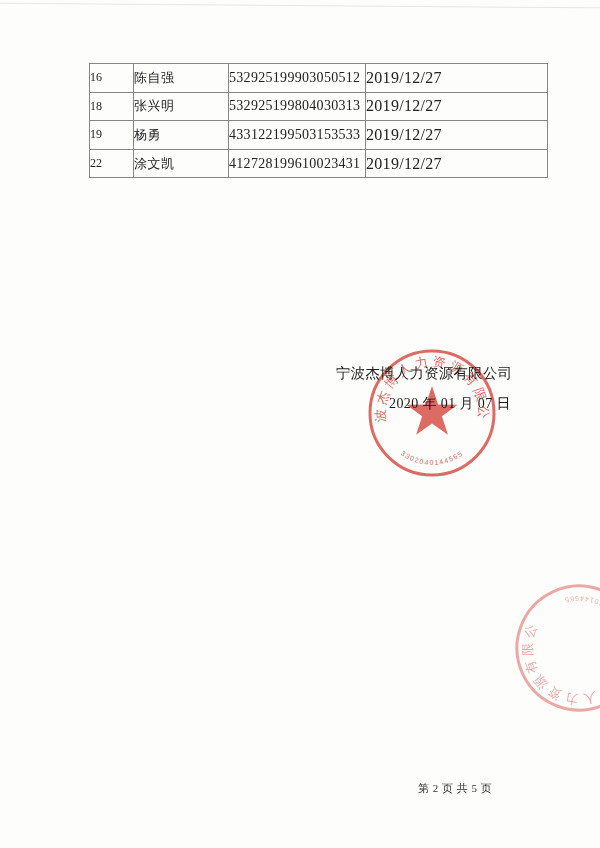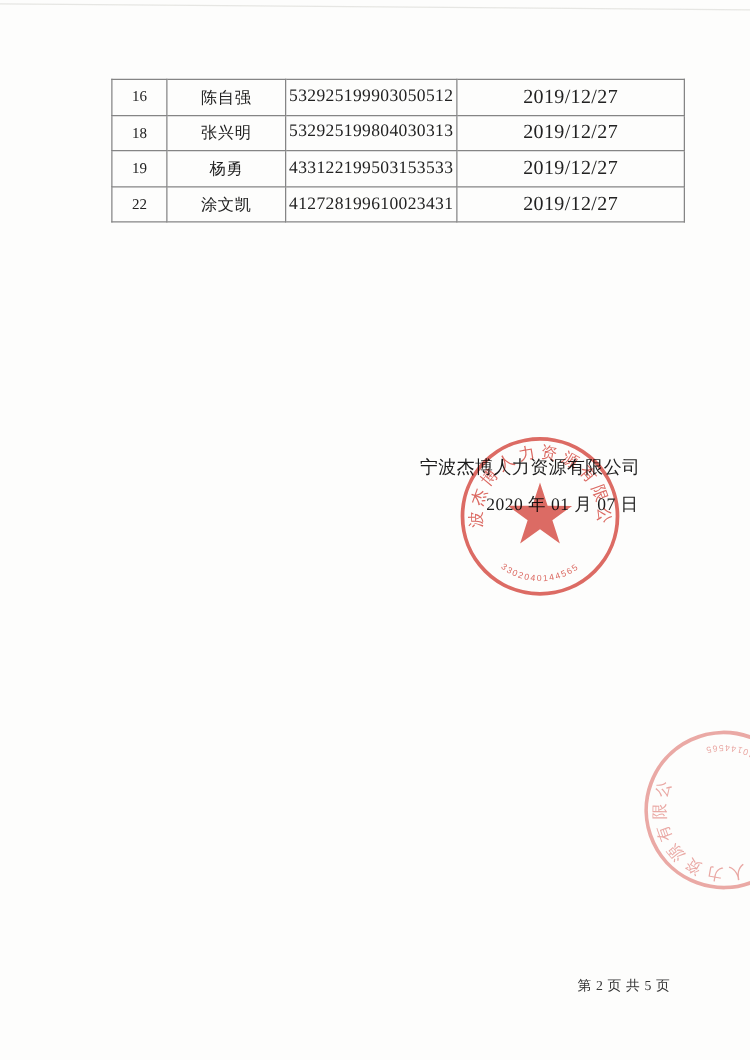--- a/index.html
+++ b/index.html
@@ -9,35 +9,35 @@
   }
   .scan-edge{
     position:absolute;top:5px;left:-4px;width:610px;height:1px;
     background:#e2e2de;transform:rotate(0.45deg);opacity:.85;
   }
   table.roster{
     position:absolute;left:89px;top:63px;width:454px;
     border-collapse:collapse;table-layout:fixed;
   }
   table.roster td{
-    border:1px solid #858585;height:27.6px;text-align:center;vertical-align:middle;
+    border:1px solid #858585;height:27.6px;text-align:left;vertical-align:middle;
     padding:0;color:#222;overflow:hidden;white-space:nowrap;
   }
   td.c0{width:43px;font-size:12px;}
   td.c1{width:94px;font-size:13px;letter-spacing:.5px;}
   td.c2{width:136px;font-size:14px;letter-spacing:.3px;}
   td.c3{width:181px;font-size:16px;letter-spacing:.3px;}
   .sign-company{
     position:absolute;left:336px;top:364px;font-size:14.3px;letter-spacing:.4px;color:#1c1c1c;
   }
   .sign-date{
     position:absolute;left:389px;top:395px;font-size:14px;letter-spacing:.4px;color:#1c1c1c;
   }
   .footer{
-    position:absolute;left:418px;top:781px;font-size:11px;color:#333;letter-spacing:.5px;margin-left:44px;
+    position:absolute;left:418px;top:781px;font-size:11px;color:#333;letter-spacing:.5px;
   }
   svg.seal{position:absolute;mix-blend-mode:multiply;}
   svg.seal-1{left:362px;top:343px;opacity:.88;}
   svg.seal-2{left:509px;top:578px;opacity:.5;transform:rotate(-160deg);}
   .seal-ring{fill:none;stroke:#da584f;stroke-width:3;}
   .seal-text{font-size:13px;letter-spacing:3.5px;fill:#d8544c;font-family:"Liberation Serif",serif;}
   .seal-code{font-size:7px;letter-spacing:1.3px;fill:#d8544c;font-family:"Liberation Sans",sans-serif;}
   .seal-star{fill:#da584f;}
 </style>
 </head>

